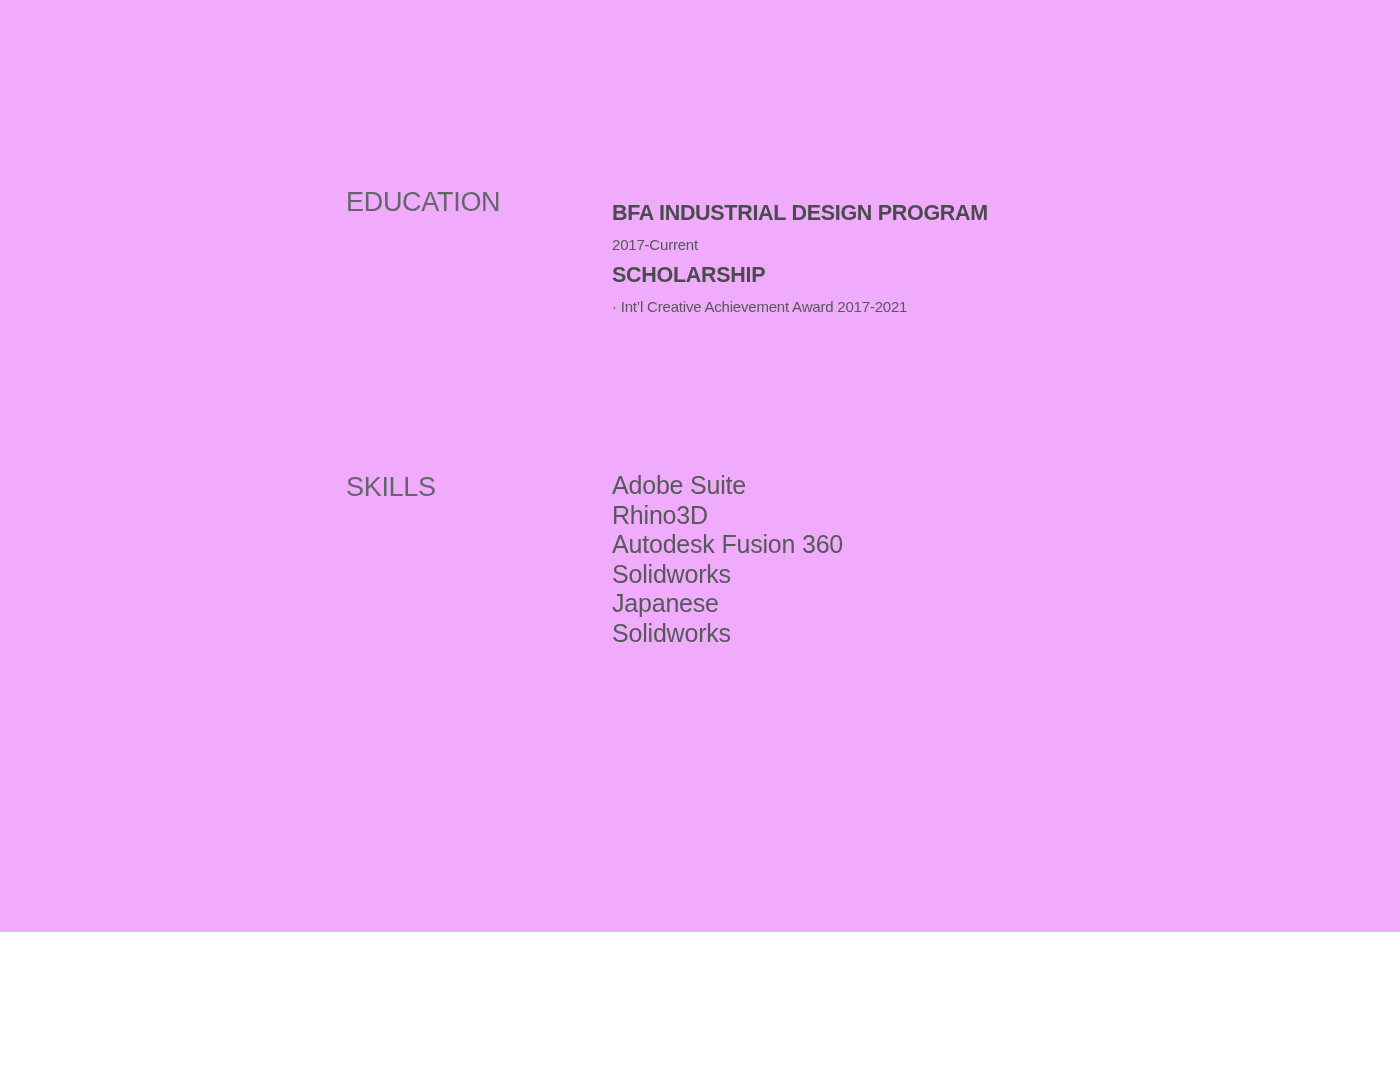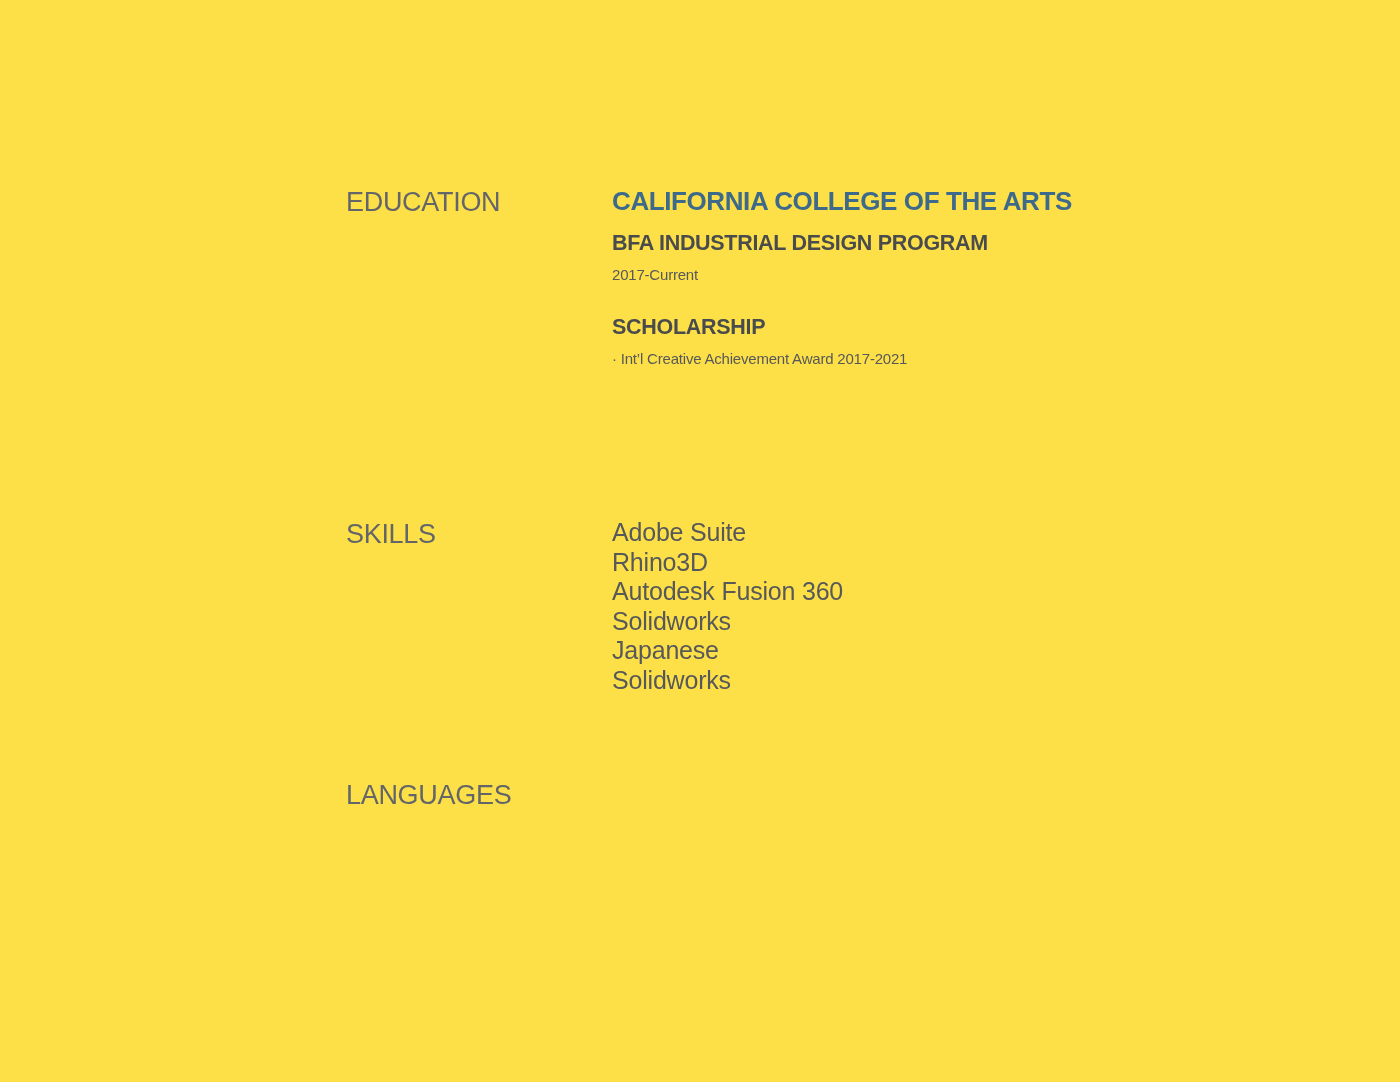--- a/index.html
+++ b/index.html
@@ -8,33 +8,33 @@
     width: 1400px;
     height: 1082px;
     background: #ffffff;
     font-family: "Liberation Sans", "DejaVu Sans", sans-serif;
     overflow: hidden;
   }
 
   .page {
     position: relative;
     width: 1400px;
-    height: 1082px;
-    background: #fde047;
+    height: 932px;
+    background: #f0abfc;
   }
 
   .row {
     position: absolute;
     left: 346px;
     display: flex;
     align-items: flex-start;
   }
 
   #row-education { top: 186px; }
-  #row-skills    { top: 471px; margin-top: 47px; }
+  #row-skills    { top: 471px; }
   #row-languages { top: 779px; }
 
   .label-col {
     width: 266px;
     flex: 0 0 266px;
   }
 
   .section-label {
     font-size: 27px;
     line-height: 32px;
@@ -49,21 +49,21 @@
 
   .school {
     font-size: 26px;
     line-height: 30px;
     font-weight: 700;
     color: #3d6a8b;
     letter-spacing: -0.4px;
   }
 
   .subblock-first  { margin-top: 12px; }
-  .subblock-second { margin-top: 22px; }
+  .subblock-second { }
 
   .subheading {
     font-size: 21.5px;
     line-height: 31px;
     font-weight: 700;
     color: #4a4b4d;
     letter-spacing: -0.3px;
   }
 
   .body-line {
@@ -89,21 +89,20 @@
 </head>
 <body>
 
 <div class="page">
 
   <section class="row" id="row-education">
     <div class="label-col">
       <h2 class="section-label">EDUCATION</h2>
     </div>
     <div class="content-col">
-      <h3 class="school">CALIFORNIA COLLEGE OF THE ARTS</h3>
 
       <div class="subblock-first">
         <h4 class="subheading">BFA INDUSTRIAL DESIGN PROGRAM</h4>
         <p class="body-line">2017-Current</p>
       </div>
 
       <div class="subblock-second">
         <h4 class="subheading">SCHOLARSHIP</h4>
         <p class="body-line">· Int’l Creative Achievement Award 2017-2021</p>
       </div>
@@ -120,18 +119,15 @@
         <li>Rhino3D</li>
         <li>Autodesk Fusion 360</li>
         <li>Solidworks</li>
         <li>Japanese</li>
         <li>Solidworks</li>
       </ul>
     </div>
   </section>
 
   <section class="row" id="row-languages">
-    <div class="label-col">
-      <h2 class="section-label">LANGUAGES</h2>
-    </div>
   </section>
 
 </div>
 
 </body></html>

